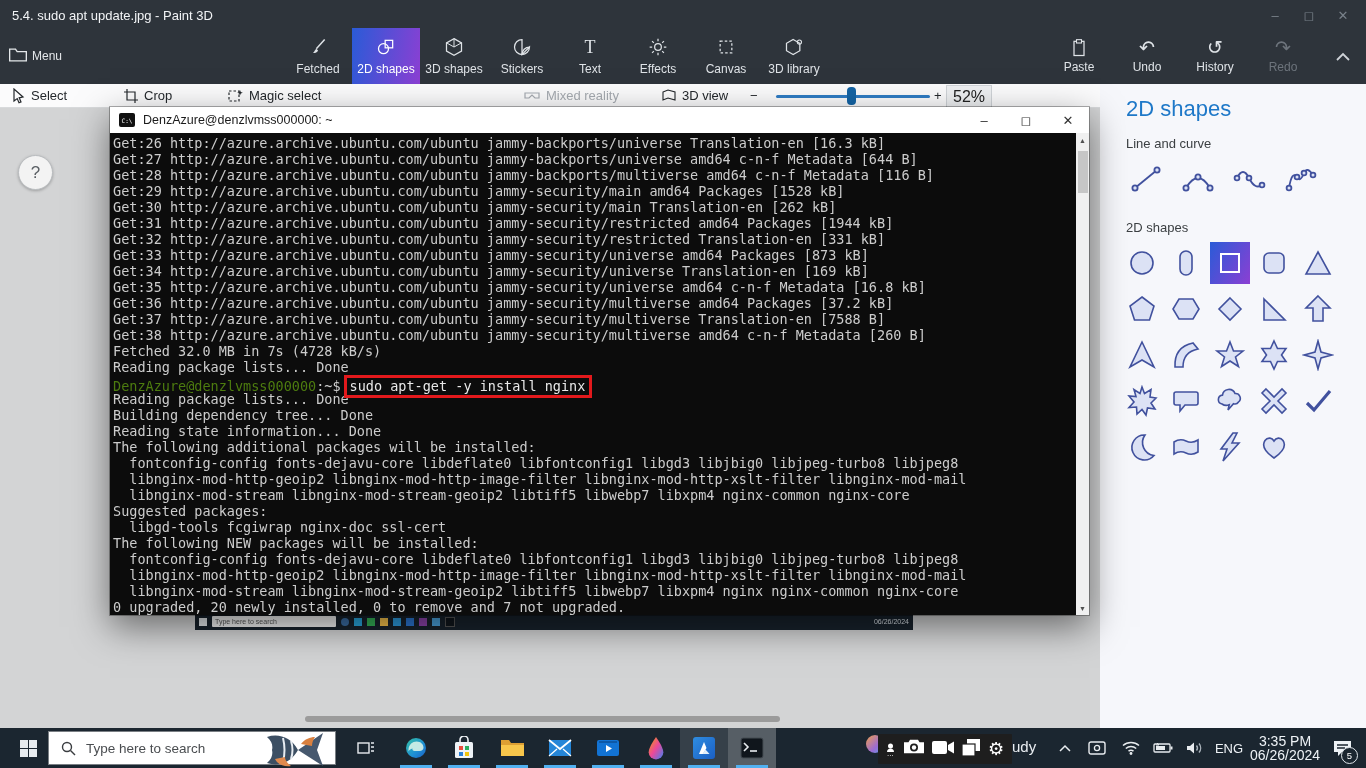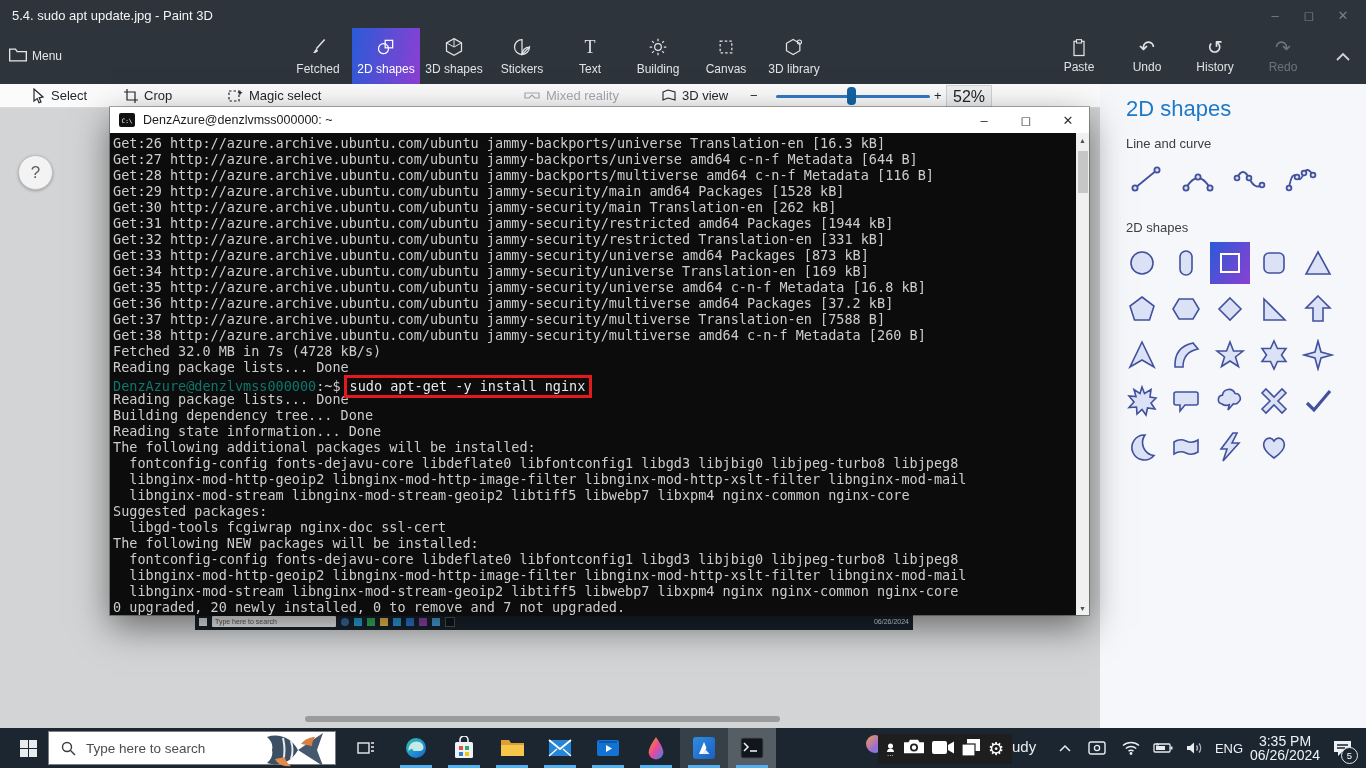--- a/index.html
+++ b/index.html
@@ -55,21 +55,21 @@
   #term-icon{width:16px;height:14px;background:#111;border-radius:2px;margin:0 8px 0 9px;
     color:#fff;font-family:"DejaVu Sans Mono",monospace;font-size:6px;display:flex;
     align-items:center;justify-content:center;}
   #term-title{font-size:12.5px;color:#1b1b1b;flex:1;}
   .term-wbtn{width:42px;height:26px;display:flex;align-items:center;justify-content:center;
     color:#333;font-size:13px;}
   #term-body{position:absolute;left:0;top:26px;width:100%;height:482px;background:#0c0c0c;overflow:hidden;}
   #term-text{position:absolute;left:3px;top:2px;right:15px;
     font-family:"DejaVu Sans Mono",monospace;font-size:13.5px;line-height:16px;color:#cccccc;}
   .tline{white-space:pre;height:16px;}
-  .tgreen{color:#0f766e;}
+  .tgreen{color:#4d7c0f;}
   .red-box{display:inline-block;border:3px solid #e3191c;padding:0 4px 1px 3px;margin-left:3px;
     color:#e8e8e8;position:relative;z-index:2;background:#0c0c0c;}
   #term-scroll{position:absolute;right:0;top:0;width:13px;height:482px;background:#f0f0f0;}
   .tscroll-arrow{position:absolute;left:0;width:13px;height:14px;display:flex;align-items:center;
     justify-content:center;font-size:7px;color:#505050;}
   #term-scroll-thumb{position:absolute;left:1.5px;top:18px;width:10px;height:42px;background:#c6c6c6;}
   
   #panel{position:absolute;left:1100px;top:84px;width:266px;height:644px;background:#f6f7fb;z-index:3;}
   #panel-title{position:absolute;left:26px;top:12px;font-size:22px;color:#1e78c8;}
   .panel-label{position:absolute;left:26px;font-size:13px;color:#3c4043;}
@@ -173,21 +173,21 @@
       </div>
       <div class="rtab">
         <span>
             <svg width="20" height="20" viewBox="0 0 24 24">
               <circle cx="12" cy="12" r="4" fill="none" stroke="#dfe3e7" stroke-width="1.5"></circle>
               <g stroke="#dfe3e7" stroke-width="1.5">
                 <path d="M12 2v3M12 19v3M2 12h3M19 12h3M4.9 4.9l2.1 2.1M17 17l2.1 2.1M19.1 4.9 17 7M7 17l-2.1 2.1"></path>
               </g>
             </svg>
           </span>
-        <span>Building</span>
+        <span>Effects</span>
       </div>
       <div class="rtab">
         <span>
             <svg width="20" height="20" viewBox="0 0 24 24">
               <rect x="5" y="5" width="14" height="14" fill="none" stroke="#dfe3e7" stroke-width="1.5" stroke-dasharray="3 2.5"></rect>
             </svg>
           </span>
         <span>Canvas</span>
       </div>
       <div class="rtab">
@@ -224,21 +224,21 @@
       </div>
     </div>
     <div id="ribbon-collapse">
       <svg width="14" height="9" viewBox="0 0 14 9">
           <path d="M1 8 7 2l6 6" fill="none" stroke="#cfd3d8" stroke-width="1.8"></path>
         </svg>
     </div>
   </div>
 
   <div id="subbar">
-    <div class="subitem" style="left:32px;gap:6px;">
+    <div class="subitem" style="left:12px;gap:6px;">
       <svg width="13" height="16" viewBox="0 0 13 16">
           <path d="M2 1v12l3.2-2.4 1.8 4.2 2-0.9-1.8-4.1L11 9z" fill="none" stroke="#24282c" stroke-width="1.2"></path>
         </svg>
       <span>Select</span>
     </div>
     <div class="subitem" style="left:124px;">
       <svg width="14" height="14" viewBox="0 0 14 14">
           <path d="M3 0v11h11M0 3h11v11" fill="none" stroke="#24282c" stroke-width="1.2"></path>
         </svg>
       <span>Crop</span>

